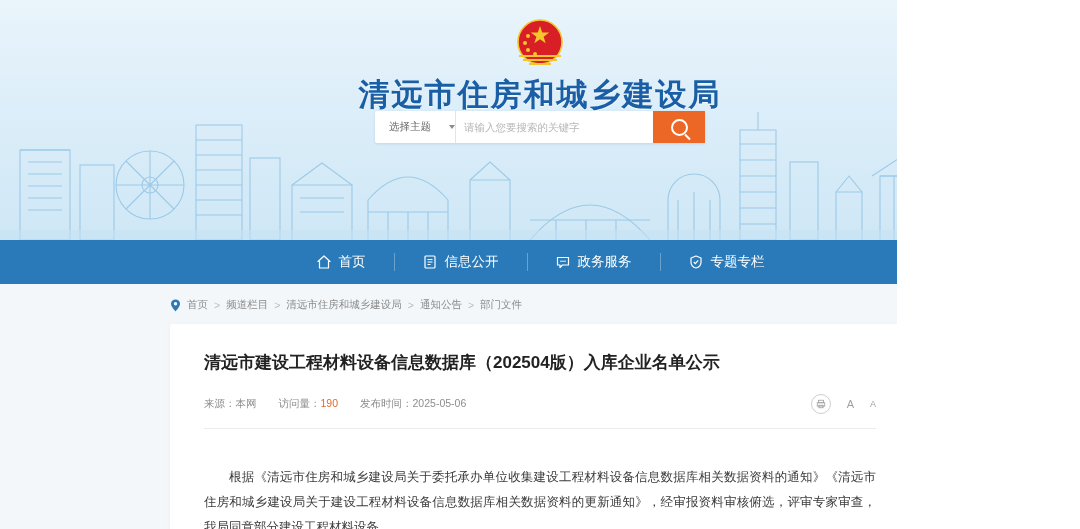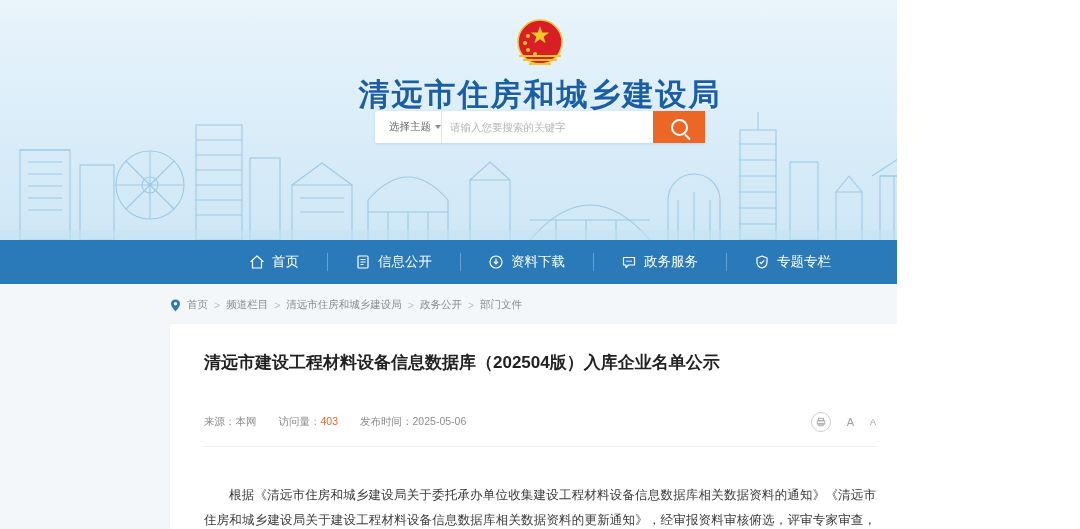--- a/index.html
+++ b/index.html
@@ -103,26 +103,27 @@
     height: 32px;
     display: flex;
     background: #ffffff;
     border-radius: 2px;
     box-shadow: 0 1px 3px rgba(20,70,120,0.12);
   }
   .sel-topic {
     width: 66px;
     display: flex;
     align-items: center;
-    justify-content: flex-end;
+    justify-content: space-between;
     gap: 4px;
     font-size: 10.5px;
     color: #666;
     border-right: 1px solid #e4e4e4;
     cursor: pointer;
+    margin-left: 14px;
   }
   .caret {
     width: 0; height: 0;
     border-left: 3px solid transparent;
     border-right: 3px solid transparent;
     border-top: 4px solid #8c8c8c;
   }
   .search-input {
     flex: 1;
     border: none;
@@ -223,21 +224,21 @@
   }
   .art-title {
     text-align: left;
     font-size: 17px;
     font-weight: bold;
     color: #222;
     line-height: 1.5;
     font-family: "Liberation Sans", sans-serif;
   }
   .meta {
-    margin-top: 36px;
+    margin-top: 18px;
     display: flex;
     align-items: center;
     font-size: 10.5px;
     color: #8d8d8d;
     padding-bottom: 14px;
     border-bottom: 1px solid #ececec;
     text-align: right;
   }
   .meta-item { margin-right: 22px; }
   .meta-num { color: #e06a2b; }
@@ -363,27 +364,20 @@
 
     <div class="nav-item">
       <svg class="nav-ic" viewBox="0 0 16 16">
         <rect x="3" y="2" width="10" height="12" rx="1" fill="none" stroke="#fff" stroke-width="1.2"></rect>
         <path d="M5.5 5.5 h5 M5.5 8 h5 M5.5 10.5 h3" stroke="#fff" stroke-width="1.1"></path>
       </svg>
       <span>信息公开</span>
     </div>
 
 
-    <div class="nav-item">
-      <svg class="nav-ic" viewBox="0 0 16 16">
-        <circle cx="8" cy="8" r="6" fill="none" stroke="#fff" stroke-width="1.2"></circle>
-        <path d="M8 4.6 v5 M5.8 7.6 L8 9.8 10.2 7.6" fill="none" stroke="#fff" stroke-width="1.2"></path>
-      </svg>
-      <span>资料下载</span>
-    </div>
 
     <div class="nav-item">
       <svg class="nav-ic" viewBox="0 0 16 16">
         <path d="M2.5 3.5 h11 v7.5 h-6 L5 13.5 V11 H2.5z" fill="none" stroke="#fff" stroke-width="1.2" stroke-linejoin="round"></path>
         <circle cx="6" cy="7.3" r="0.8" fill="#fff"></circle>
         <circle cx="8" cy="7.3" r="0.8" fill="#fff"></circle>
         <circle cx="10" cy="7.3" r="0.8" fill="#fff"></circle>
       </svg>
       <span>政务服务</span>
     </div>
@@ -403,34 +397,34 @@
       <svg class="pin" viewBox="0 0 11 13">
         <path d="M5.5 0.6 C2.9 0.6 1 2.5 1 4.8 C1 7.8 5.5 12.4 5.5 12.4 C5.5 12.4 10 7.8 10 4.8 C10 2.5 8.1 0.6 5.5 0.6z" fill="#2a7ab9"></path>
         <circle cx="5.5" cy="4.8" r="1.7" fill="#ffffff"></circle>
       </svg>
       <a>首页</a>
       <span class="sep">&gt;</span>
       <a>频道栏目</a>
       <span class="sep">&gt;</span>
       <a>清远市住房和城乡建设局</a>
       <span class="sep">&gt;</span>
-      <a>政务公开</a>
+      <a>通知公告</a>
       <span class="sep">&gt;</span>
       <a>部门文件</a>
     </div>
 
     <div class="card">
       <div class="art-title">清远市建设工程材料设备信息数据库（202504版）入库企业名单公示</div>
 
       <div class="meta">
         <span class="meta-item">
           <span>来源：</span><span>本网</span>
         </span>
         <span class="meta-item">
-          <span>访问量：</span><span class="meta-num">403</span>
+          <span>访问量：</span><span class="meta-num">190</span>
         </span>
         <span class="meta-item">
           <span>发布时间：</span><span>2025-05-06</span>
         </span>
 
         <span class="meta-tools">
           <span class="tool-circle">
             <svg width="10" height="10" viewBox="0 0 12 12">
               <rect x="3" y="1.5" width="6" height="3" fill="none" stroke="#9e9e9e" stroke-width="1"></rect>
               <rect x="1.5" y="4.5" width="9" height="4" fill="none" stroke="#9e9e9e" stroke-width="1"></rect>

